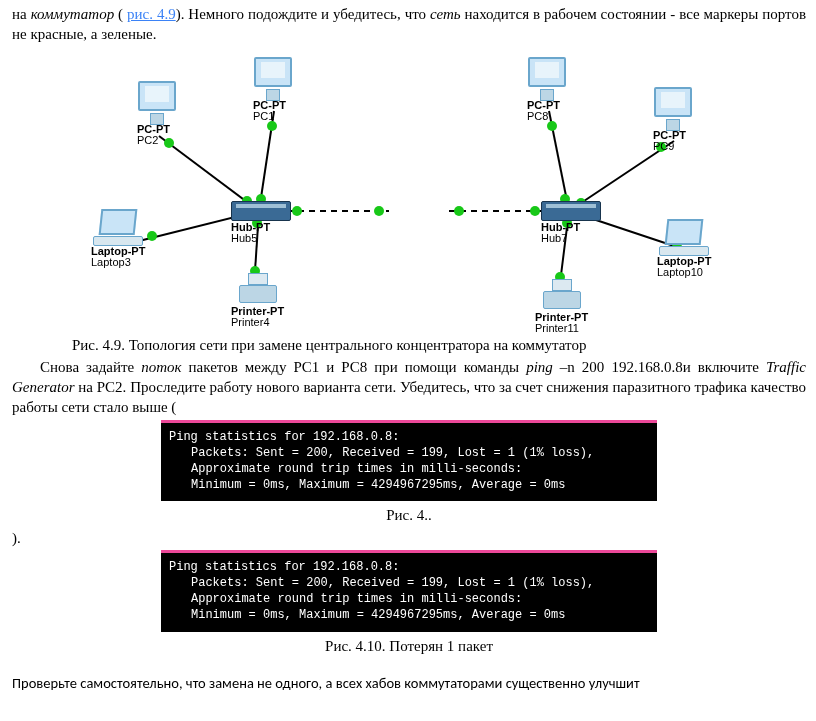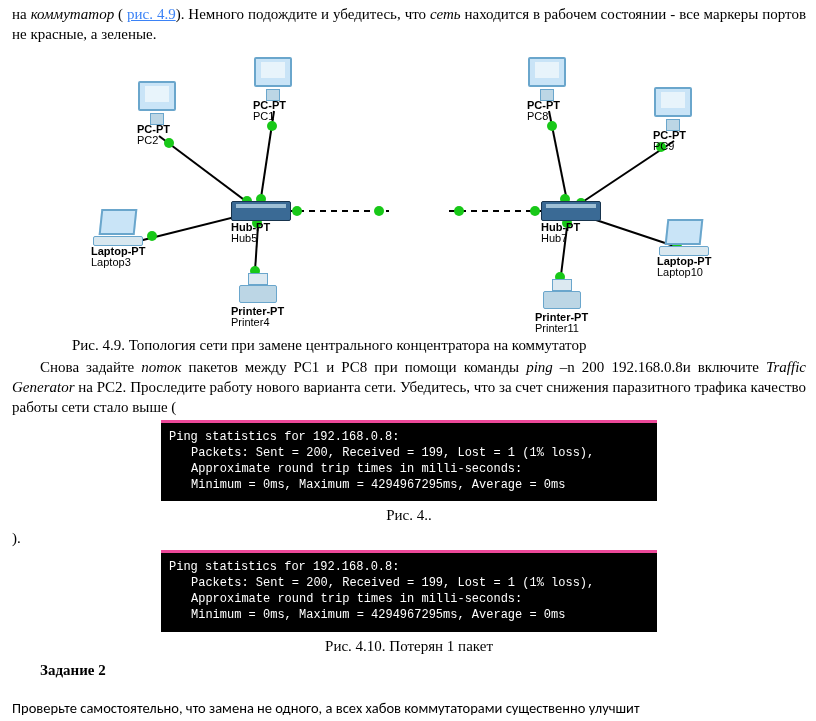--- a/index.html
+++ b/index.html
@@ -261,17 +261,16 @@
     <div>Ping statistics for 192.168.0.8:</div>
     <div class="ln2">Packets: Sent = 200, Received = 199, Lost = 1 (1% loss),</div>
     <div class="ln3">Approximate round trip times in milli-seconds:</div>
     <div class="ln4">Minimum = 0ms, Maximum = 4294967295ms, Average = 0ms</div>
   </div>
 
   <p class="fig-caption">
     <span class="bold">Рис. 4.10.</span><span> Потерян 1 пакет</span>
   </p>
 
-  <p class="para task-heading" style="text-indent:28px;">Задание 2</p>
 
   <p class="task-para">Проверьте самостоятельно, что замена не одного, а всех хабов коммутаторами существенно улучшит</p>
 
 </div>
 
 </body></html>

